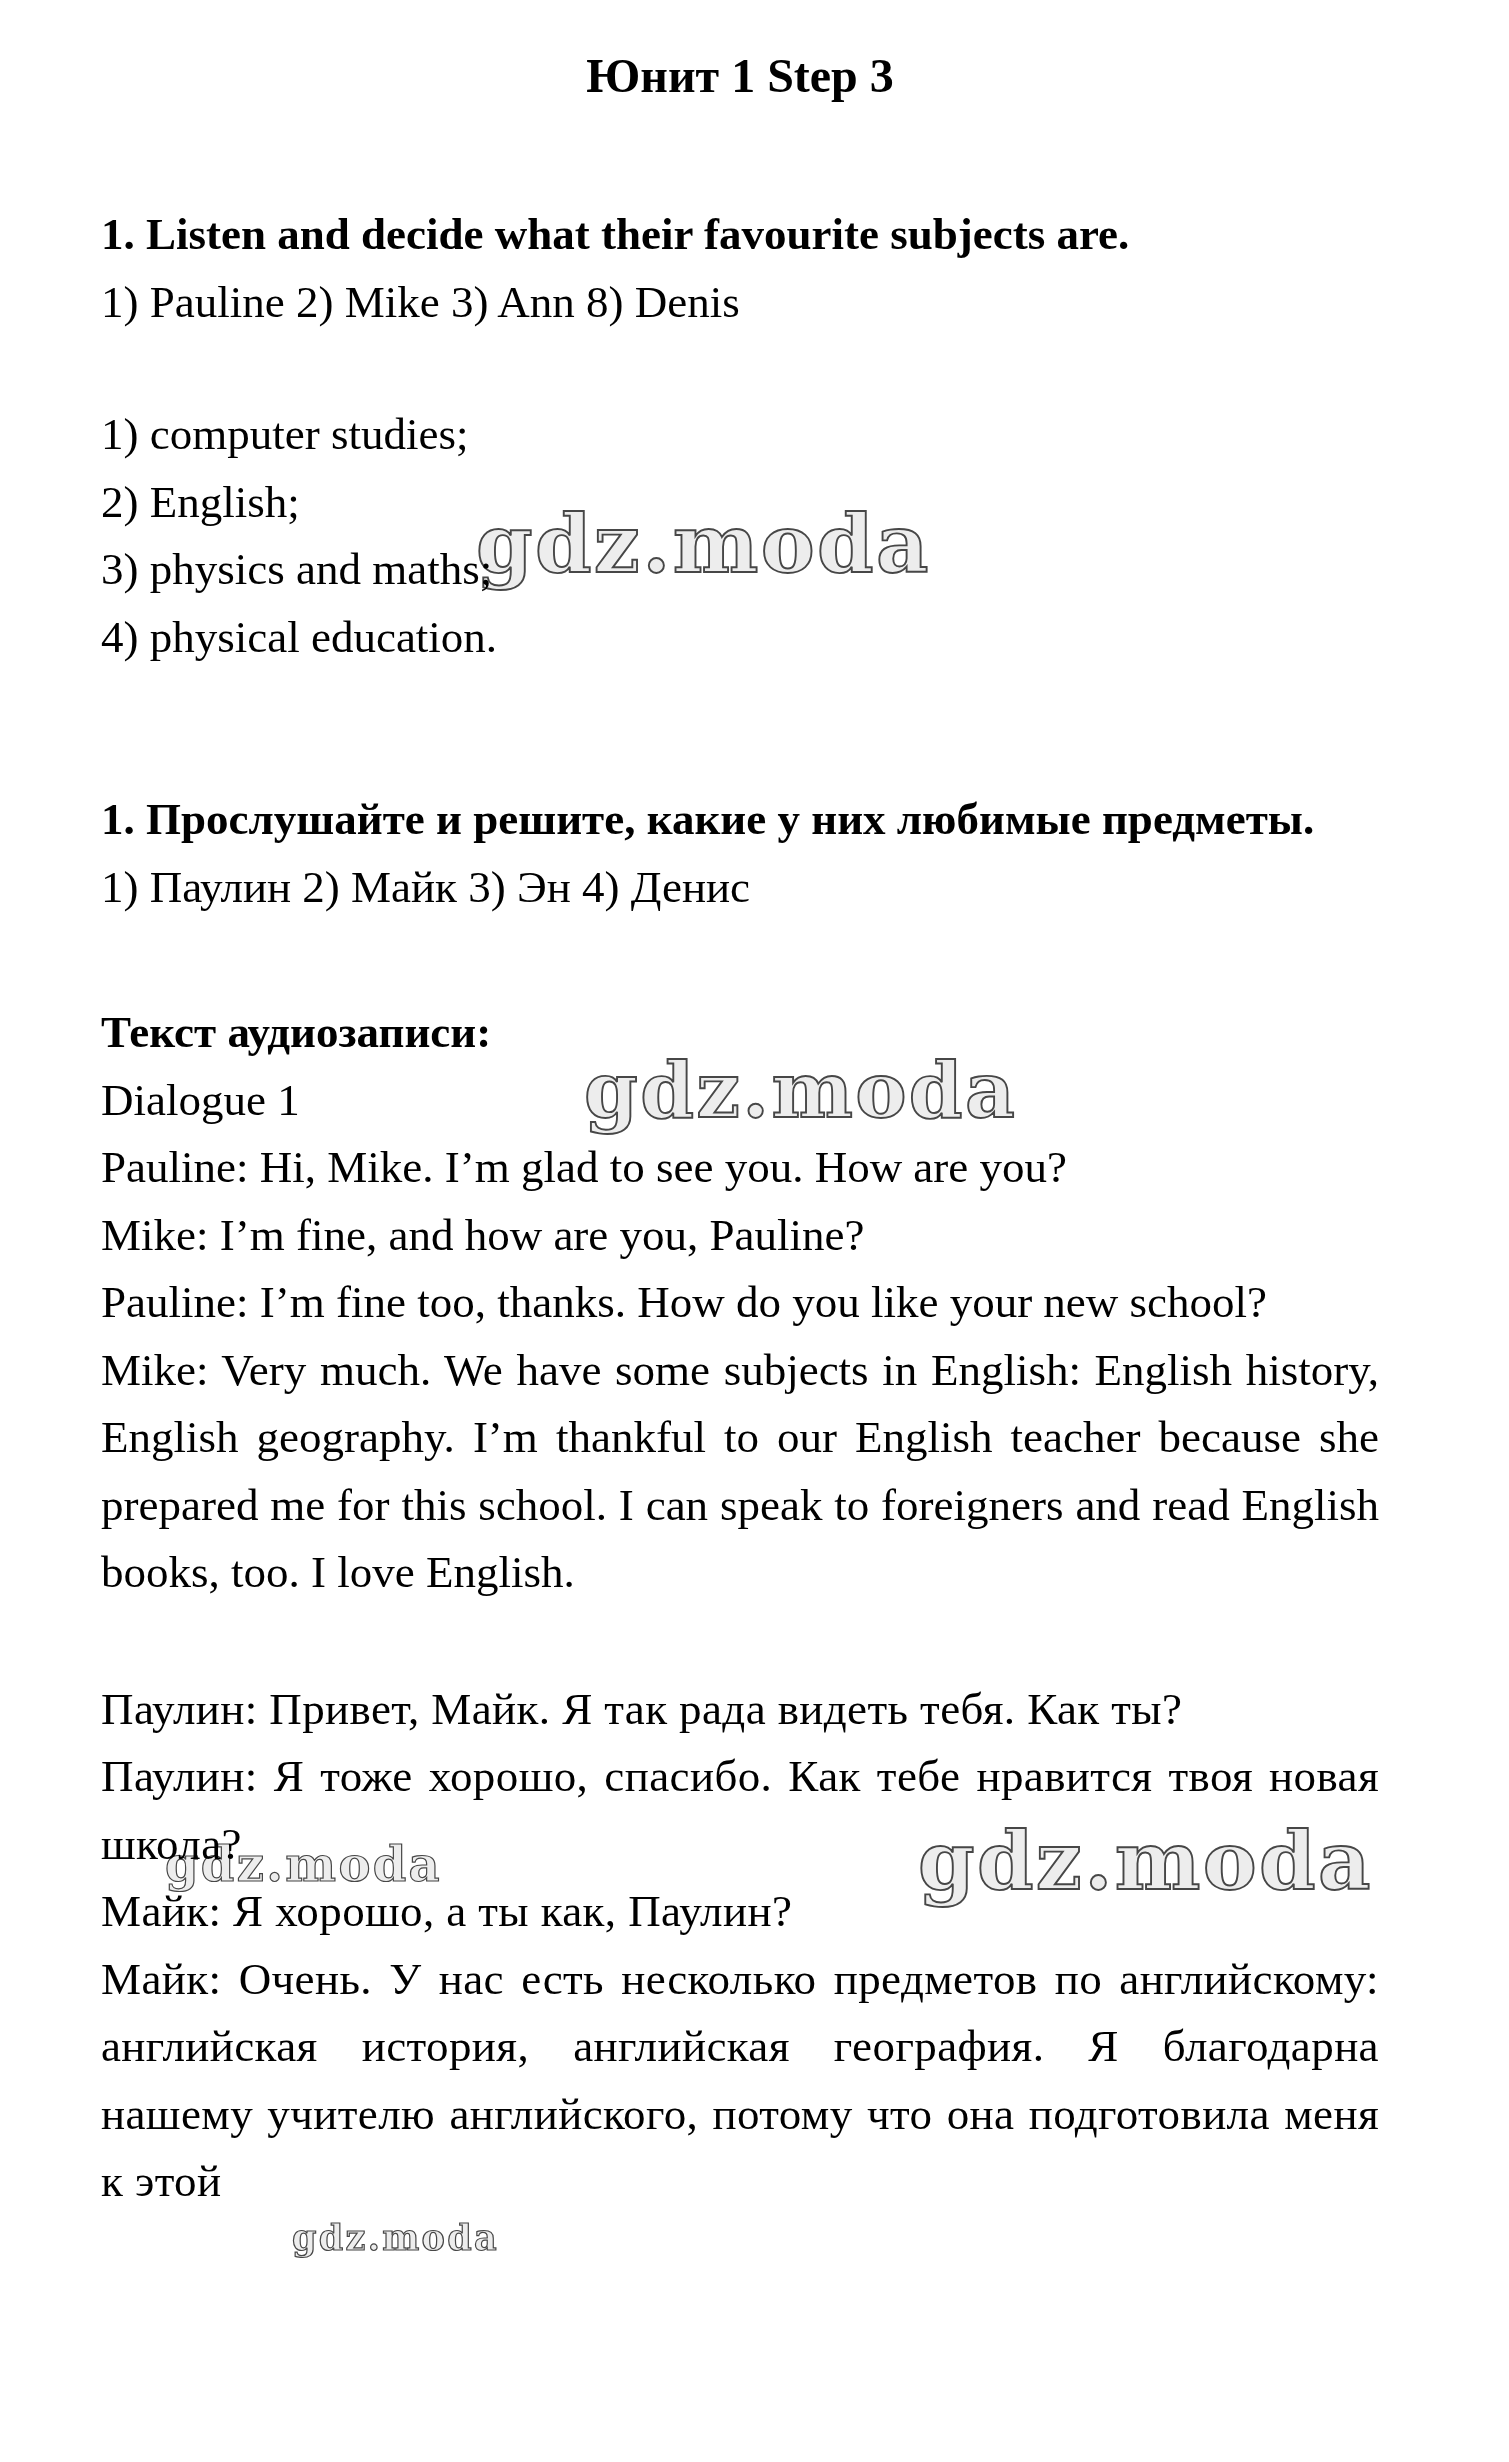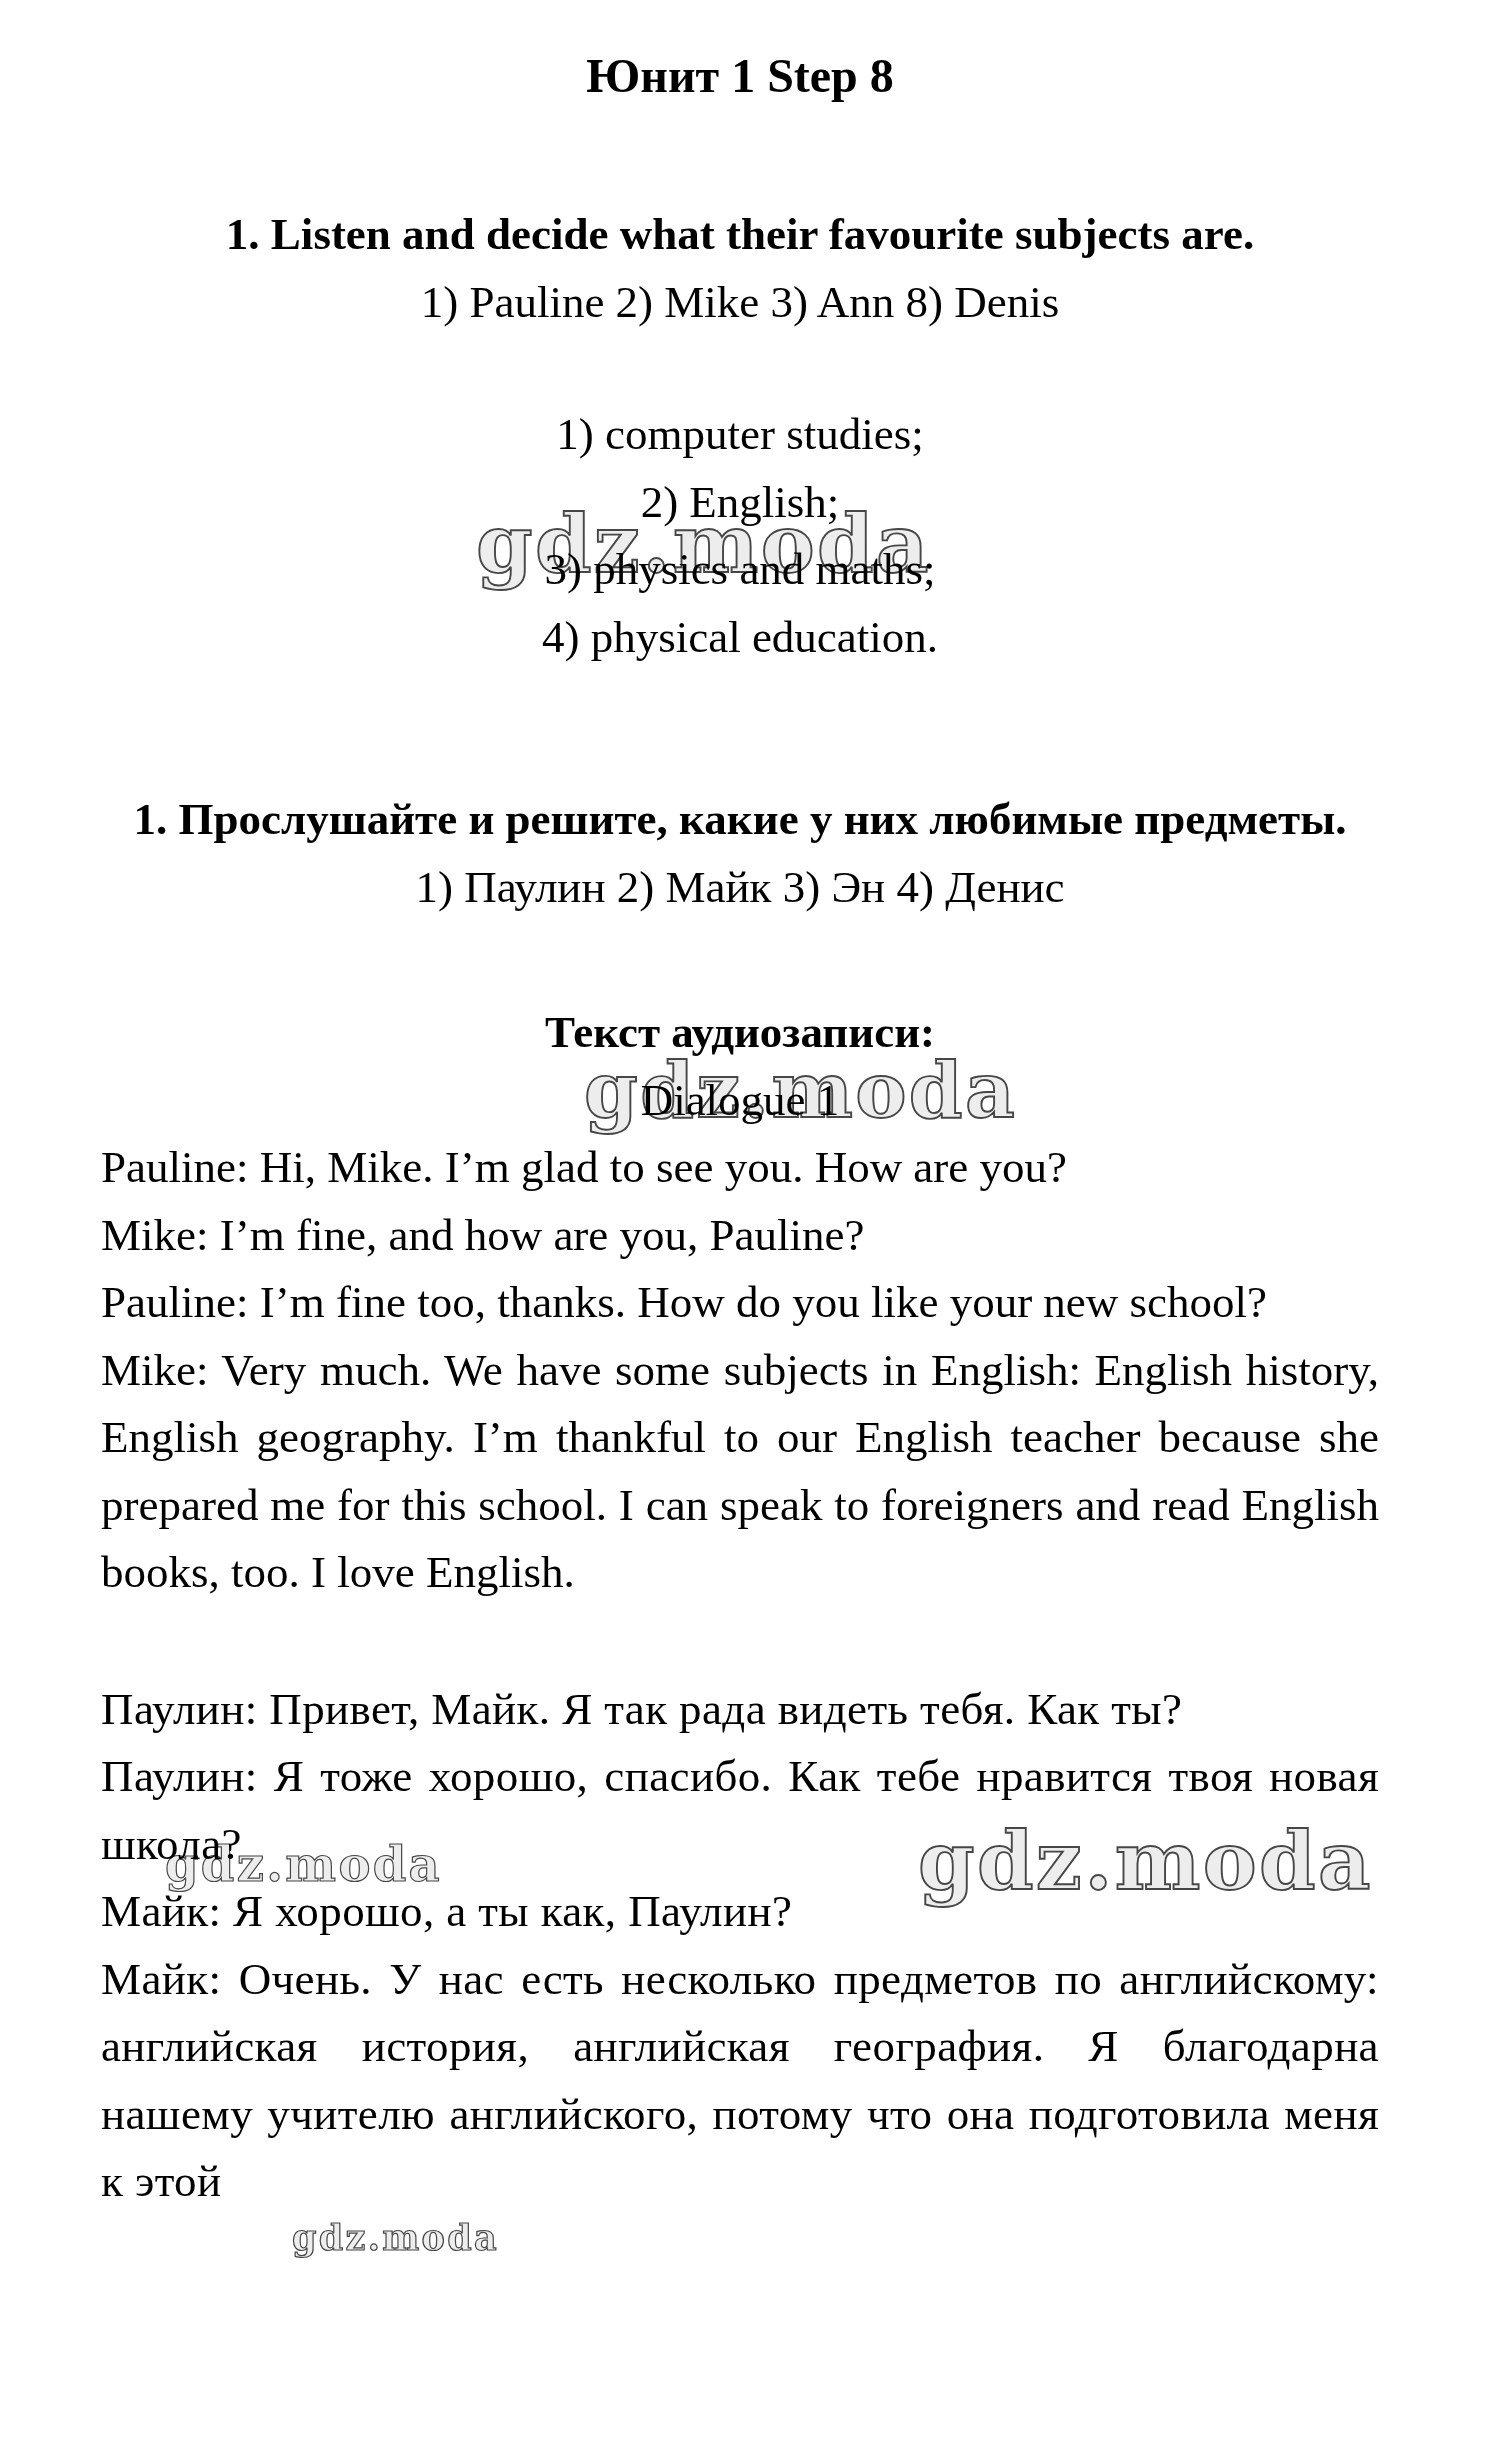--- a/index.html
+++ b/index.html
@@ -16,21 +16,21 @@
     font-family: "Liberation Serif", serif;
     color: #000000;
   }
   .content {
     position: relative;
     z-index: 2;
     padding: 42px 131px 0 101px;
     font-size: 45px;
     line-height: 1.5;
   }
-  .content p { margin: 0; text-align: center; }
+  .content p { margin: 0; }
 
   .title {
     margin: 0;
     text-align: center;
     font-size: 48px;
     font-weight: bold;
     line-height: 1.4;
   }
   .heading { font-weight: bold; }
 
@@ -71,21 +71,21 @@
 <div class="page">
 
   <span class="wm wm1">gdz.moda</span>
   <span class="wm wm2">gdz.moda</span>
   <span class="wm wm3 small">gdz.moda</span>
   <span class="wm wm4">gdz.moda</span>
   <span class="wm wm5 small">gdz.moda</span>
 
   <div class="content">
 
-    <h1 class="title">Юнит 1 Step 8</h1>
+    <h1 class="title">Юнит 1 Step 3</h1>
 
     <div class="task-en">
       <p class="heading">1. Listen and decide what their favourite subjects are.</p>
       <p>1) Pauline 2) Mike 3) Ann 8) Denis</p>
       <div class="options">
         <p>1) computer studies;</p>
         <p>2) English;</p>
         <p>3) physics and maths;</p>
         <p>4) physical education.</p>
       </div>

